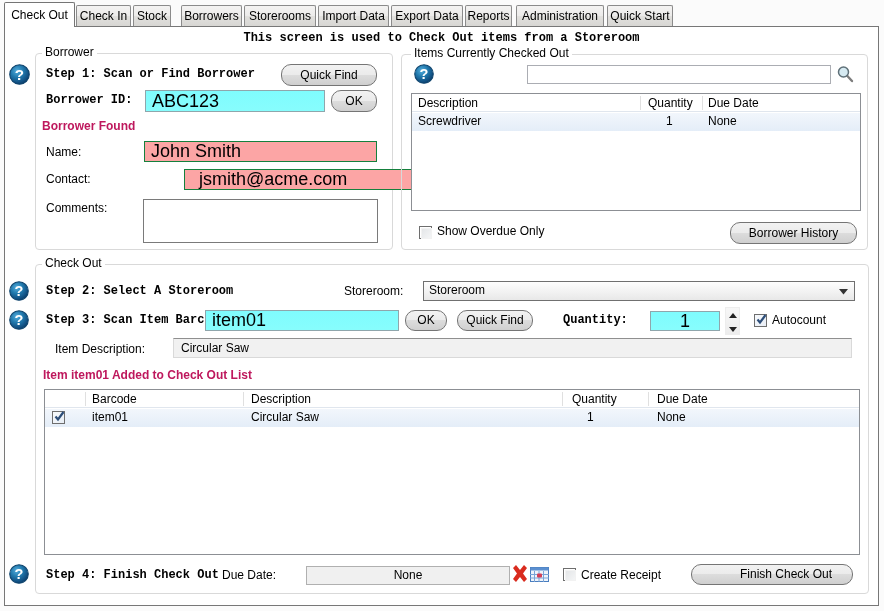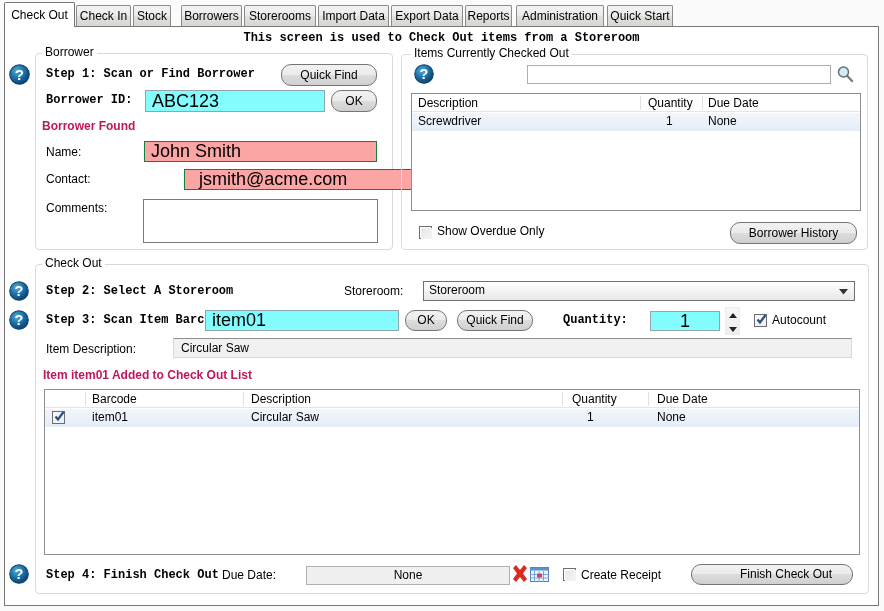--- a/index.html
+++ b/index.html
@@ -127,21 +127,21 @@
     </svg>
   <svg class="abs" style="left:3px;top:19px;width:8px;height:5px;" viewBox="0 0 8 5">
       <path d="M0 0h8L4 5z" fill="#222"></path>
     </svg>
 </div>
 <div class="cb ck" style="left:754px;top:314px;background:linear-gradient(135deg,#f6f9fc,#e9eef5);"></div>
 <svg class="abs" style="left:755px;top:313px;width:13px;height:13px;" viewBox="0 0 13 13">
     <path d="M2.5 6.5 L5 9.5 L10.5 2" fill="none" stroke="#2d4e79" stroke-width="2.2"></path>
   </svg>
 <div class="lab" style="left:772px;top:313px;">Autocount</div>
-<div class="lab" style="left:46px;top:342px;">Item Description:</div>
+<div class="lab" style="left:55px;top:342px;">Item Description:</div>
 <div class="abs" style="left:173px;top:338px;width:679px;height:20px;background:#f1f1f1;border:1px solid #d9d9d9;border-top:1px solid #8f8f8f;line-height:18px;font-size:12px;padding-left:7px;">Circular Saw</div>
 <div class="lab red" style="left:43px;top:368px;">Item item01 Added to Check Out List</div>
 <div class="lv" style="left:44px;top:389px;width:816px;height:166px;">
   <div class="lvh"></div>
   <div class="lvsep" style="left:40px;"></div>
   <div class="lvsep" style="left:198px;"></div>
   <div class="lvsep" style="left:517px;"></div>
   <div class="lvsep" style="left:603px;"></div>
   <div class="lab" style="left:47px;top:2px;">Barcode</div>
   <div class="lab" style="left:206px;top:2px;">Description</div>

